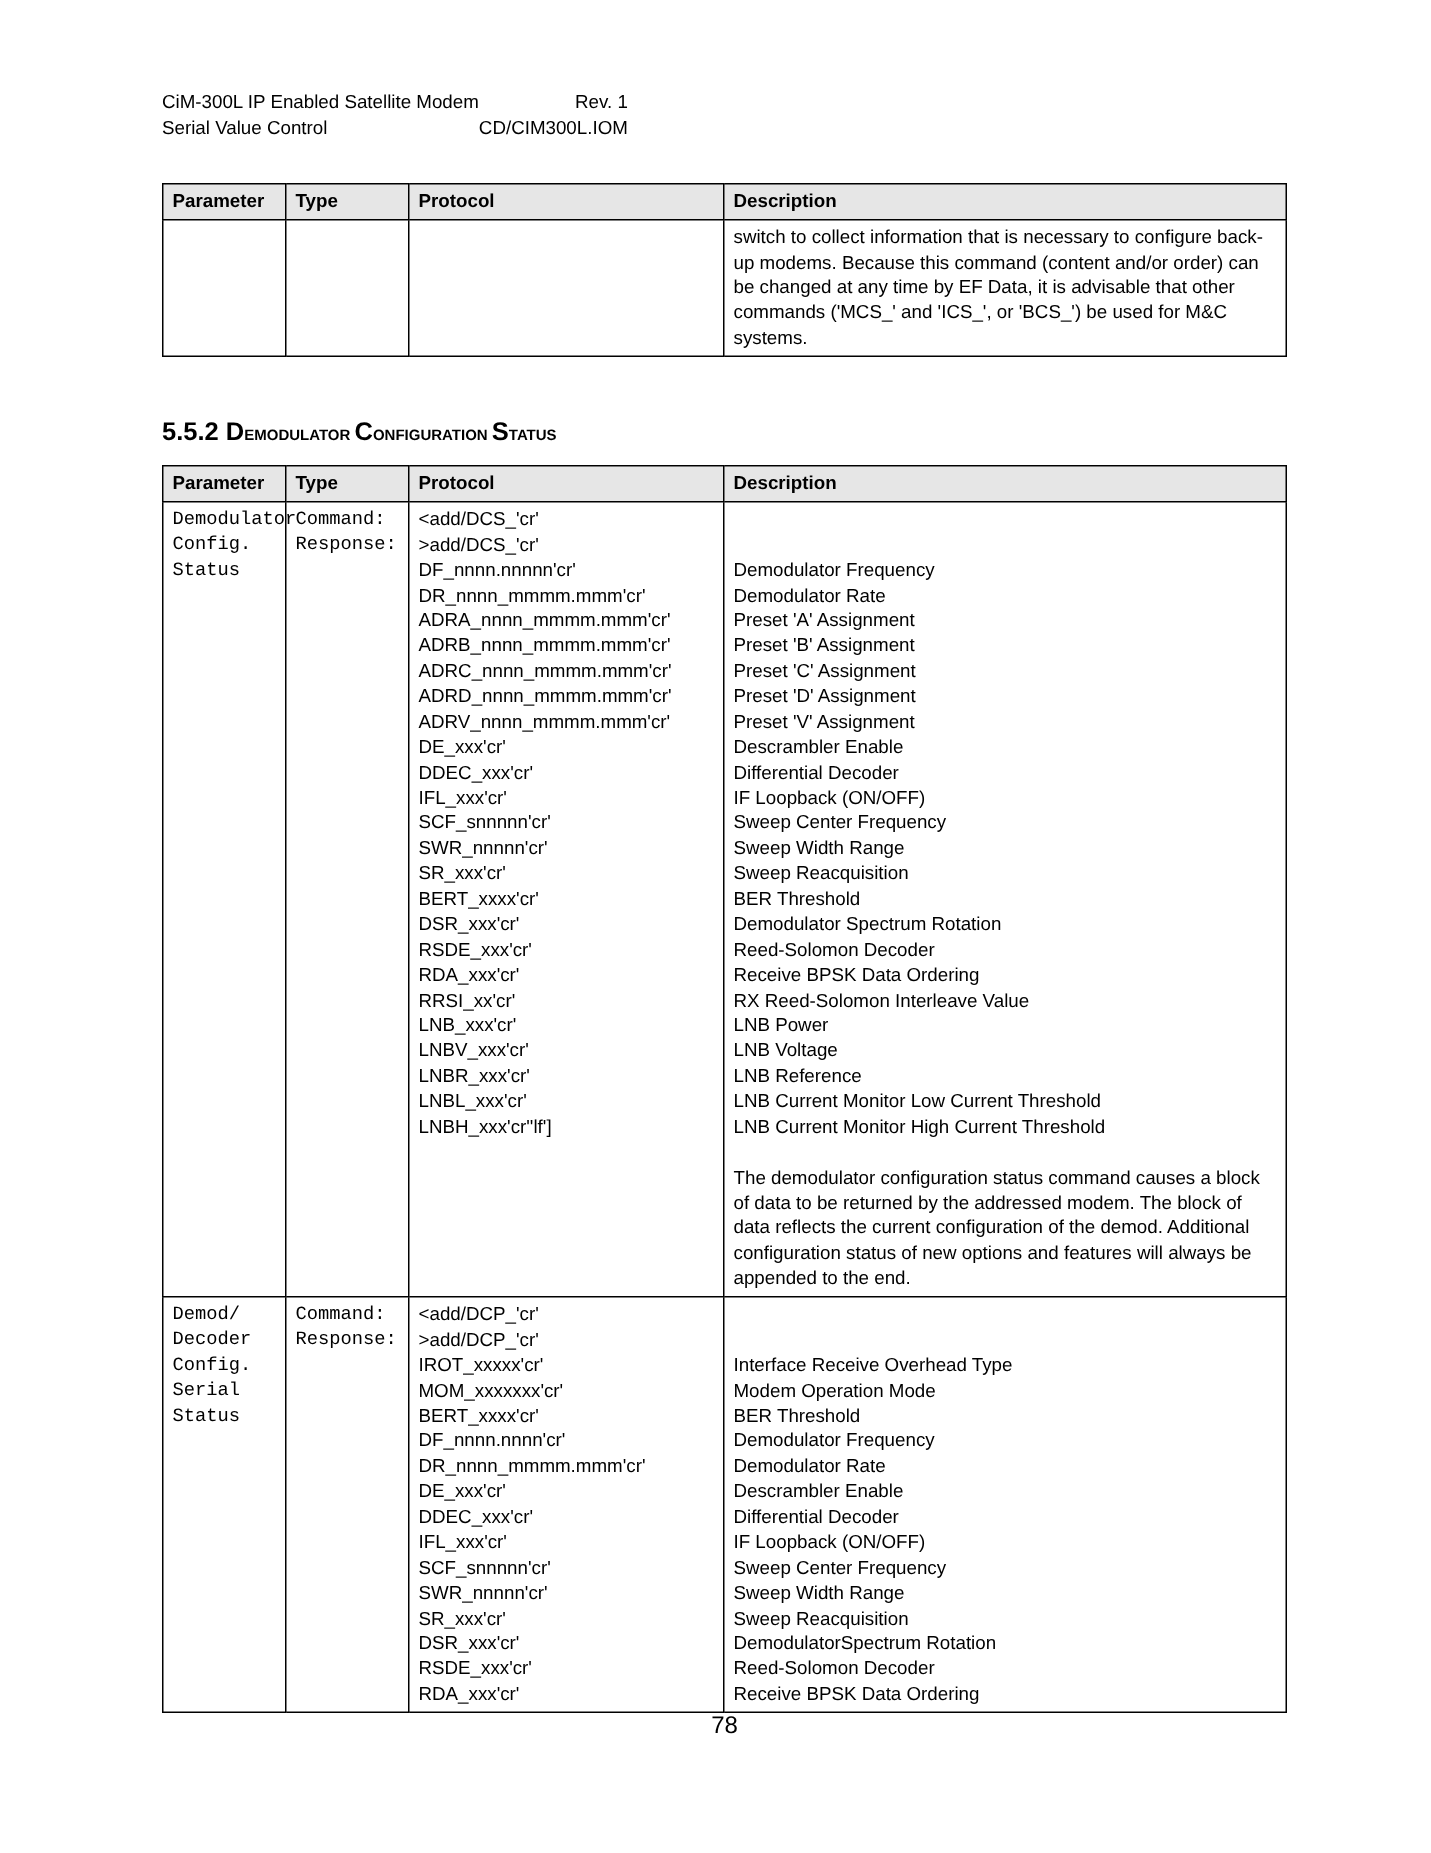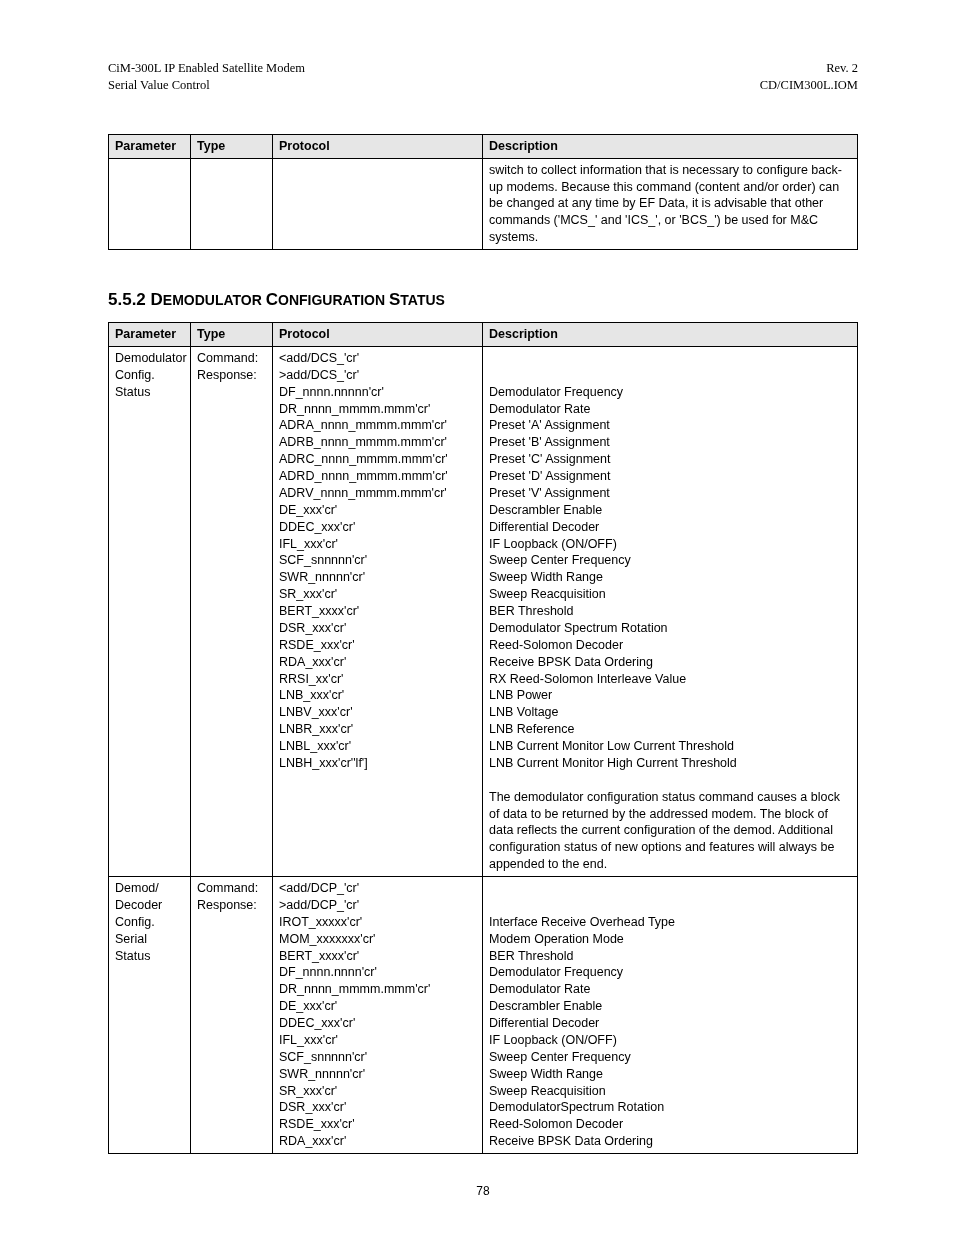--- a/index.html
+++ b/index.html
@@ -5,21 +5,21 @@
   body {
     font-family: Arial, Helvetica, sans-serif;
     font-size: 12.5px;
     color: #000;
     background: #fff;
     margin: 0;
     padding: 60px 96px 40px 108px;
     width: 954px;
     box-sizing: border-box;
   }
-  .hdr { display: flex; justify-content: space-between; margin-bottom: 40px; font-family: Liberation Serif, serif; }
+  .hdr { display: flex; margin-bottom: 28px; }
   .hdr-left, .hdr-right { line-height: 1.35; }
   .hdr-right { text-align: right; }
   table.tbl {
     border-collapse: collapse;
     width: 100%;
     table-layout: fixed;
   }
   table.tbl th, table.tbl td {
     border: 1px solid #000;
     padding: 3px 6px;
@@ -34,35 +34,35 @@
   col.c-param { width: 82px; }
   col.c-type  { width: 82px; }
   col.c-proto { width: 210px; }
   col.c-desc  { }
   h2.section {
     font-family: Arial, Helvetica, sans-serif;
     font-weight: bold;
     font-size: 17px;
     margin: 40px 0 12px 0;
   }
-  h2.section .smallcap { font-size: 14px; }
+  h2.section .smallcap { font-size: 10px; }
   .protocol-lines, .desc-lines { white-space: pre-line; }
-  .type-lines { white-space: pre-line; }
-  .pagenum { text-align: center; margin-top: 30px; font-size: 12px; }
+  .type-lines { white-space: pre-line; font-family: Liberation Mono, monospace; }
+  .pagenum { text-align: center; font-size: 16px; }
 </style>
 </head>
 <body>
 
 <div class="hdr">
   <div class="hdr-left">
     <div>CiM-300L IP Enabled Satellite Modem</div>
     <div>Serial Value Control</div>
   </div>
   <div class="hdr-right">
-    <div>Rev. 2</div>
+    <div>Rev. 1</div>
     <div>CD/CIM300L.IOM</div>
   </div>
 </div>
 
 <table class="tbl">
   <colgroup>
       <col class="c-param">
       <col class="c-type">
       <col class="c-proto">
       <col class="c-desc">

